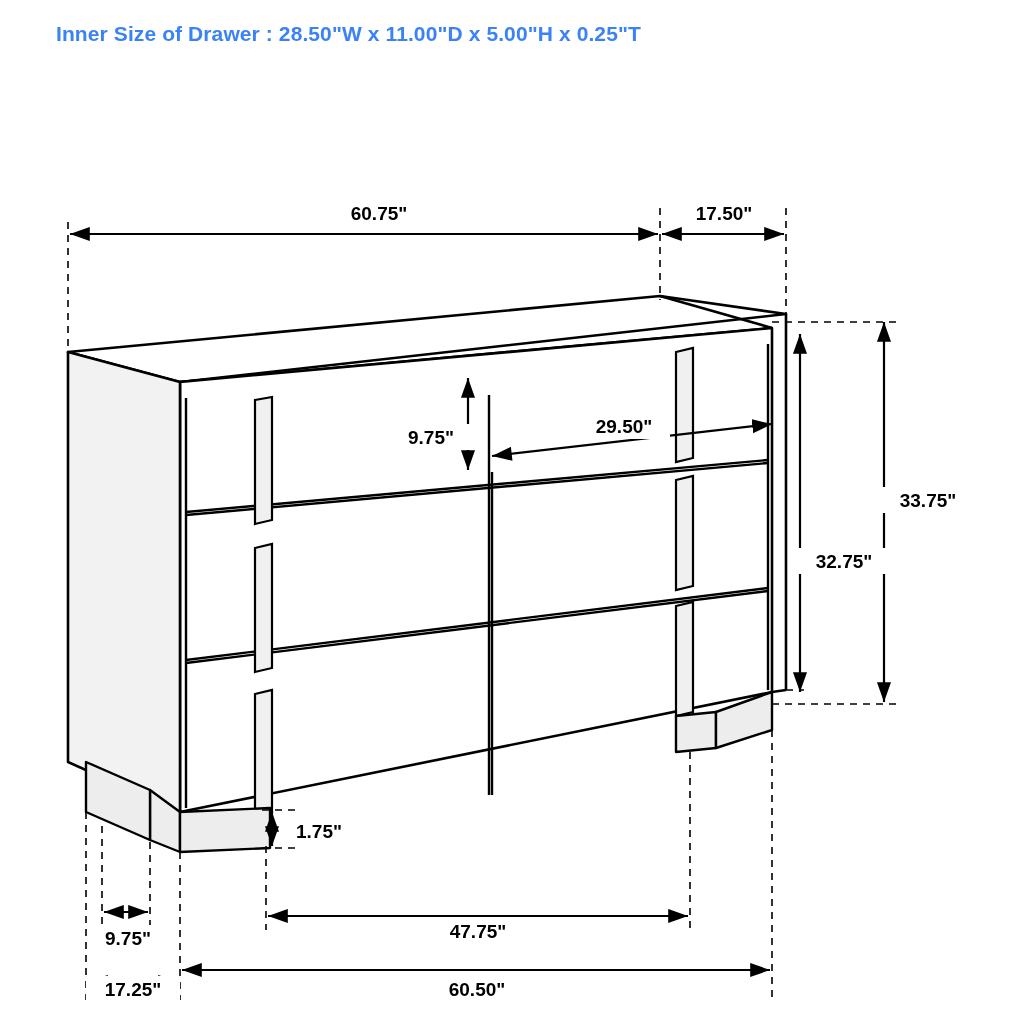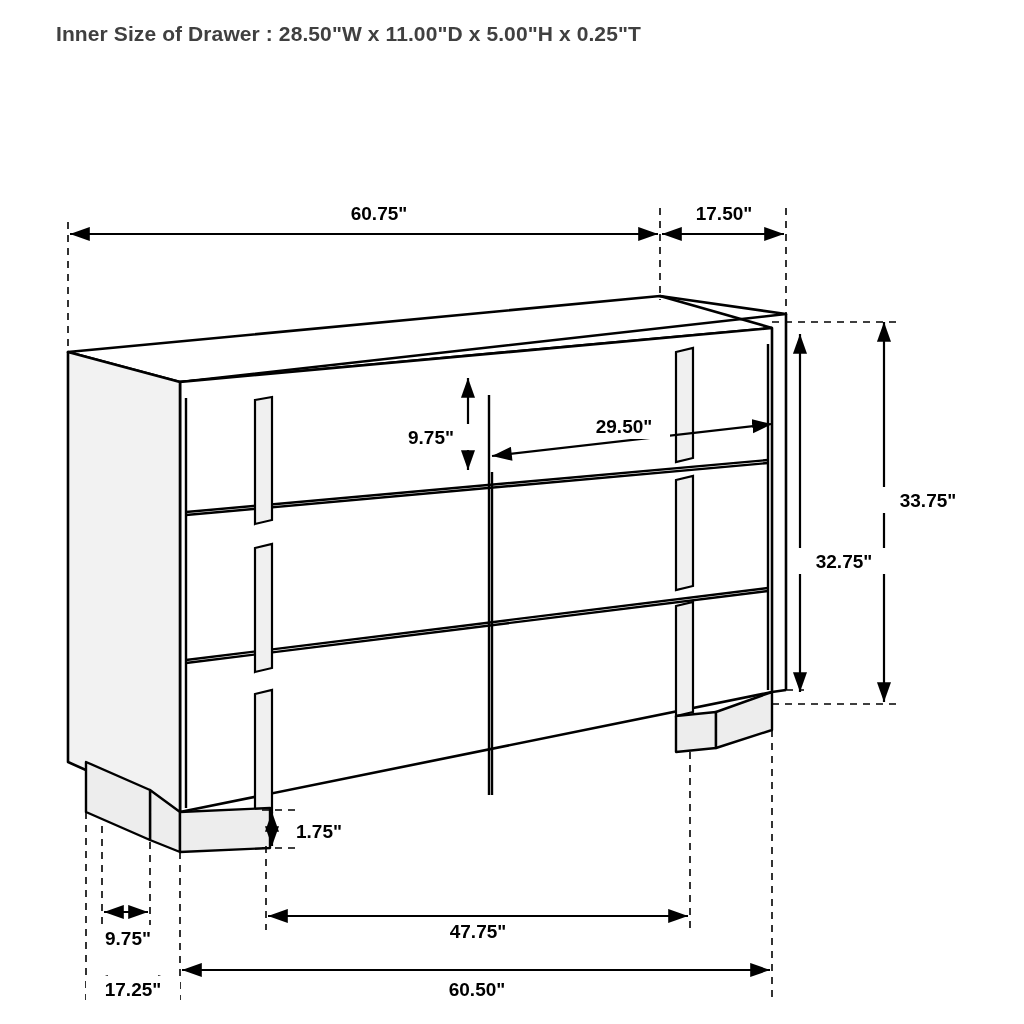--- a/index.html
+++ b/index.html
@@ -18,21 +18,21 @@
     position: relative;
     width: 1024px;
     height: 1024px;
   }
   #title {
     position: absolute;
     left: 56px;
     top: 22px;
     font-size: 21px;
     font-weight: bold;
-    color: #404040;
+    color: #3b82f6;
     letter-spacing: 0.1px;
     white-space: nowrap;
     text-align: right;
   }
   svg#drawing {
     position: absolute;
     left: 0;
     top: 0;
     width: 1024px;
     height: 1024px;

